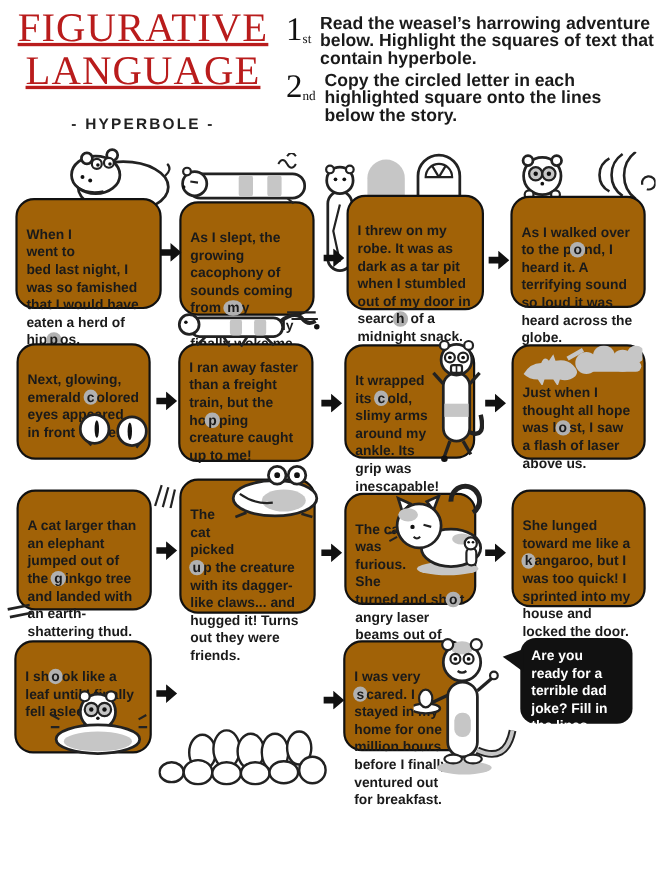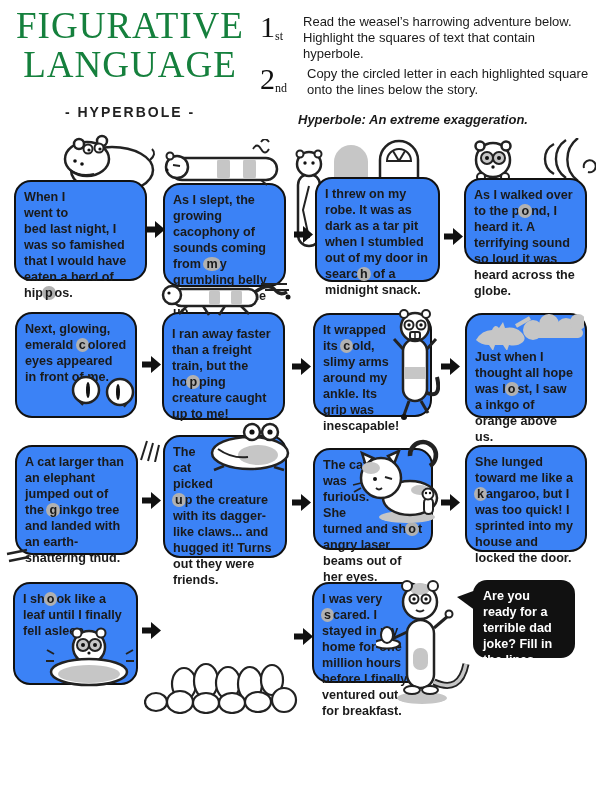--- a/index.html
+++ b/index.html
@@ -1,33 +1,33 @@
 <!DOCTYPE html>
 <html><head>
 <meta charset="utf-8">
 <style>
   html,body{margin:0;padding:0;background:#fff;}
   .page{position:relative;width:600px;height:793px;background:#fff;overflow:hidden;
         font-family:"Liberation Sans",sans-serif;color:#1a1a1a;}
 
   
   .title-block{position:absolute;left:6px;top:6px;width:248px;text-align:center;}
-  .title{font-family:"Liberation Serif",serif;font-size:37px;line-height:39px;letter-spacing:1px;color:#15803d;}
+  .title{font-family:"Liberation Serif",serif;font-size:37px;line-height:39px;letter-spacing:1px;color:#b91c1c;text-decoration:underline;}
   .subtitle{margin-top:20px;font-size:14px;letter-spacing:2px;font-weight:700;color:#222;}
-  .instr{position:absolute;display:flex;gap:20px;width:336px;}
+  .instr{position:absolute;display:flex;gap:8px;width:336px;}
   .instr1{left:260px;top:12px;}
   .instr2{left:260px;top:64px;}
   .ordinal{font-family:"Liberation Serif",serif;font-size:30px;line-height:30px;color:#111;flex:0 0 auto;}
   .ordinal small{font-size:12px;position:relative;top:3px;letter-spacing:0;}
-  .instr-text{font-size:13px;line-height:16px;font-weight:400;padding-top:2px;}
+  .instr-text{font-size:16px;line-height:16px;font-weight:700;padding-top:2px;}
   .definition{position:absolute;left:298px;top:112px;font-size:13px;font-style:italic;font-weight:600;}
 
   
-  .box{position:absolute;background:#3b82f6;border:2.5px solid #111;border-radius:17px;
-       padding:7px 8px;box-sizing:border-box;font-size:12.6px;line-height:16px;font-weight:600;z-index:2;}
+  .box{position:absolute;background:#a16207;border:2.5px solid #111;border-radius:17px;
+       padding:23px 8px;box-sizing:border-box;font-size:12.6px;line-height:16px;font-weight:600;z-index:2;}
   .box p{margin:0;}
   .circled{background:#b1b1b1;border-radius:50%;padding:0 3px;margin:0 -1px;}
   .spacer-r{float:right;}
   .box-dark{position:absolute;background:#111;color:#fff;border-radius:14px;padding:8px 10px;
             box-sizing:border-box;font-size:12.6px;line-height:16px;font-weight:600;z-index:4;}
   .bubble-tail{position:absolute;left:-16px;top:10px;width:0;height:0;
                border-top:7px solid transparent;border-bottom:14px solid transparent;border-right:19px solid #111;}
 
   .arrow{position:absolute;z-index:2;}
 
@@ -53,21 +53,20 @@
   </div>
 
   <div class="instr instr1">
     <div class="ordinal"><span>1</span><small>st</small></div>
     <div class="instr-text">Read the weasel’s harrowing adventure below. Highlight the squares of text that contain hyperbole.</div>
   </div>
   <div class="instr instr2">
     <div class="ordinal"><span>2</span><small>nd</small></div>
     <div class="instr-text">Copy the circled letter in each highlighted square onto the lines below the story.</div>
   </div>
-  <div class="definition">Hyperbole: An extreme exaggeration.</div>
 
   <svg class="illus" style="left:58px;top:134px;" width="98" height="60" viewBox="0 0 98 60">
     <ellipse cx="54" cy="36" rx="41" ry="23" fill="#fff" stroke="#222" stroke-width="2.5"></ellipse>
     <ellipse cx="29" cy="25" rx="22" ry="17" fill="#fff" stroke="#222" stroke-width="2.5"></ellipse>
     <circle cx="21" cy="10" r="5" fill="#fff" stroke="#222" stroke-width="2.5"></circle>
     <circle cx="44" cy="7" r="5" fill="#fff" stroke="#222" stroke-width="2.5"></circle>
     <circle cx="30" cy="15" r="4.5" fill="#fff" stroke="#222" stroke-width="2"></circle>
     <circle cx="41" cy="14" r="4.5" fill="#fff" stroke="#222" stroke-width="2"></circle>
     <circle cx="31" cy="16" r="1.6" fill="#111"></circle>
       <circle cx="42" cy="15" r="1.6" fill="#111"></circle>
@@ -130,21 +129,21 @@
 
   <div class="box" style="left:14px;top:180px;width:133px;height:101px;">
     <p><span class="spacer-r" style="width:56px;height:30px;"></span><span>When I went to bed last night, I was so famished that I would have eaten a herd of hip</span><span class="circled">p</span><span>os.</span></p>
   </div>
   <div class="box" style="left:163px;top:183px;width:123px;height:104px;">
     <p><span>As I slept, the growing cacophony of sounds coming from </span><span class="circled">m</span><span>y grumbling belly finally woke me up.</span></p>
   </div>
   <div class="box" style="left:315px;top:177px;width:125px;height:105px;">
     <p><span>I threw on my robe. It was as dark as a tar pit when I stumbled out of my door in searc</span><span class="circled">h</span><span> of a midnight snack.</span></p>
   </div>
-  <div class="box" style="left:464px;top:178px;width:123px;height:86px;">
+  <div class="box" style="left:464px;top:178px;width:123px;height:102px;">
     <p><span>As I walked over to the p</span><span class="circled">o</span><span>nd, I heard it. A terrifying sound so loud it was heard across the globe.</span></p>
   </div>
 
   <svg class="illus over" style="left:68px;top:370px;" width="72" height="42" viewBox="0 0 72 42">
     <circle cx="18" cy="20" r="13" fill="#fff" stroke="#222" stroke-width="2.5"></circle>
     <circle cx="52" cy="22" r="13" fill="#fff" stroke="#222" stroke-width="2.5"></circle>
     <ellipse cx="20" cy="20" rx="2" ry="8" fill="#111"></ellipse>
     <ellipse cx="50" cy="22" rx="2" ry="8" fill="#111"></ellipse>
     <path d="M10,30 l5,5" stroke="#222" stroke-width="2"></path>
     <path d="M60,32 l-4,5" stroke="#222" stroke-width="2"></path>
@@ -201,21 +200,21 @@
   <div class="box" style="left:15px;top:312px;width:122px;height:106px;">
     <p><span>Next, glowing, emerald </span><span class="circled">c</span><span>olored eyes appeared in front of me.</span></p>
   </div>
   <div class="box" style="left:162px;top:312px;width:123px;height:108px;padding-top:12px;">
     <p><span>I ran away faster than a freight train, but the ho</span><span class="circled">p</span><span>ping creature caught up to me!</span></p>
   </div>
   <div class="box" style="left:313px;top:313px;width:119px;height:104px;">
     <p><span class="spacer-r" style="width:26px;height:70px;"></span><span>It wrapped its </span><span class="circled">c</span><span>old, slimy arms around my ankle. Its grip was inescapable!</span></p>
   </div>
   <div class="box" style="left:465px;top:313px;width:122px;height:105px;padding-top:34px;">
-    <p><span>Just when I thought all hope was l</span><span class="circled">o</span><span>st, I saw a inkgo of orange above us.</span></p>
+    <p><span>Just when I thought all hope was l</span><span class="circled">o</span><span>st, I saw a flash of laser above us.</span></p>
   </div>
 
   <svg class="illus over" style="left:139px;top:436px;" width="22" height="26" viewBox="0 0 22 26">
     <line x1="2" y1="24" x2="8" y2="5" stroke="#222" stroke-width="2"></line>
     <line x1="9" y1="25" x2="14" y2="7" stroke="#222" stroke-width="2"></line>
     <line x1="16" y1="26" x2="20" y2="9" stroke="#222" stroke-width="2"></line>
   </svg>
   <svg class="illus over" style="left:5px;top:548px;" width="28" height="16" viewBox="0 0 28 16">
     <line x1="2" y1="6" x2="22" y2="2" stroke="#222" stroke-width="2.4"></line>
     <line x1="4" y1="13" x2="24" y2="9" stroke="#222" stroke-width="2.4"></line>

